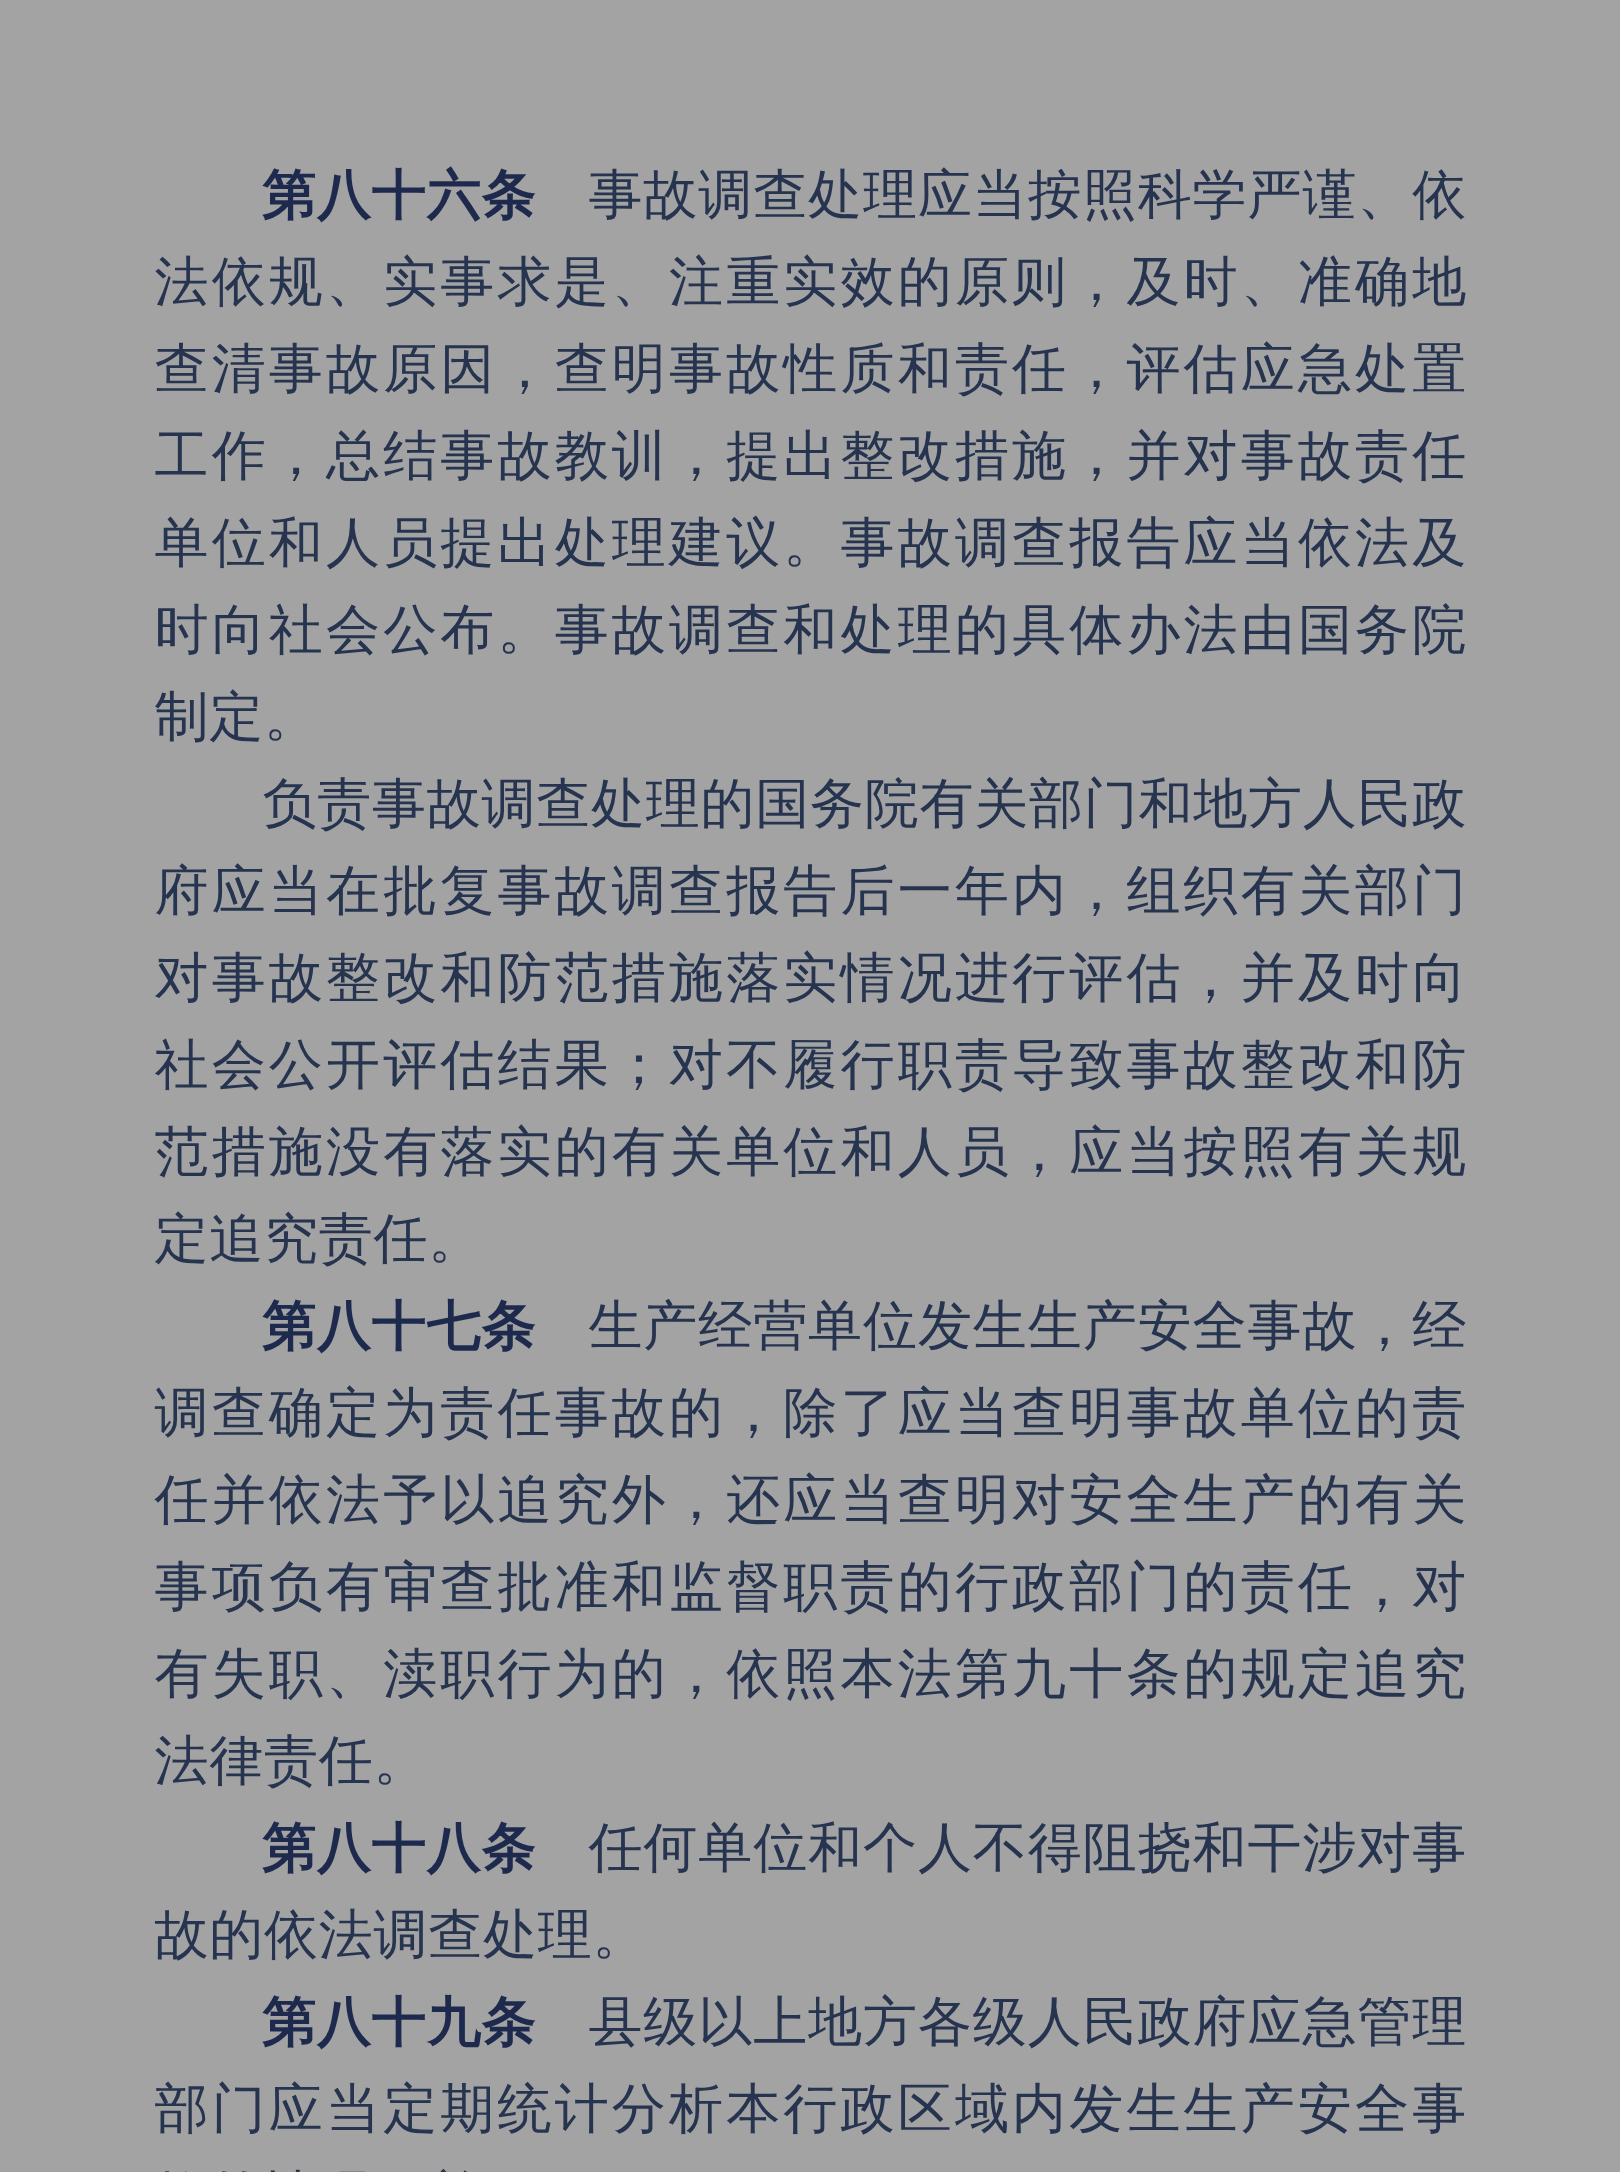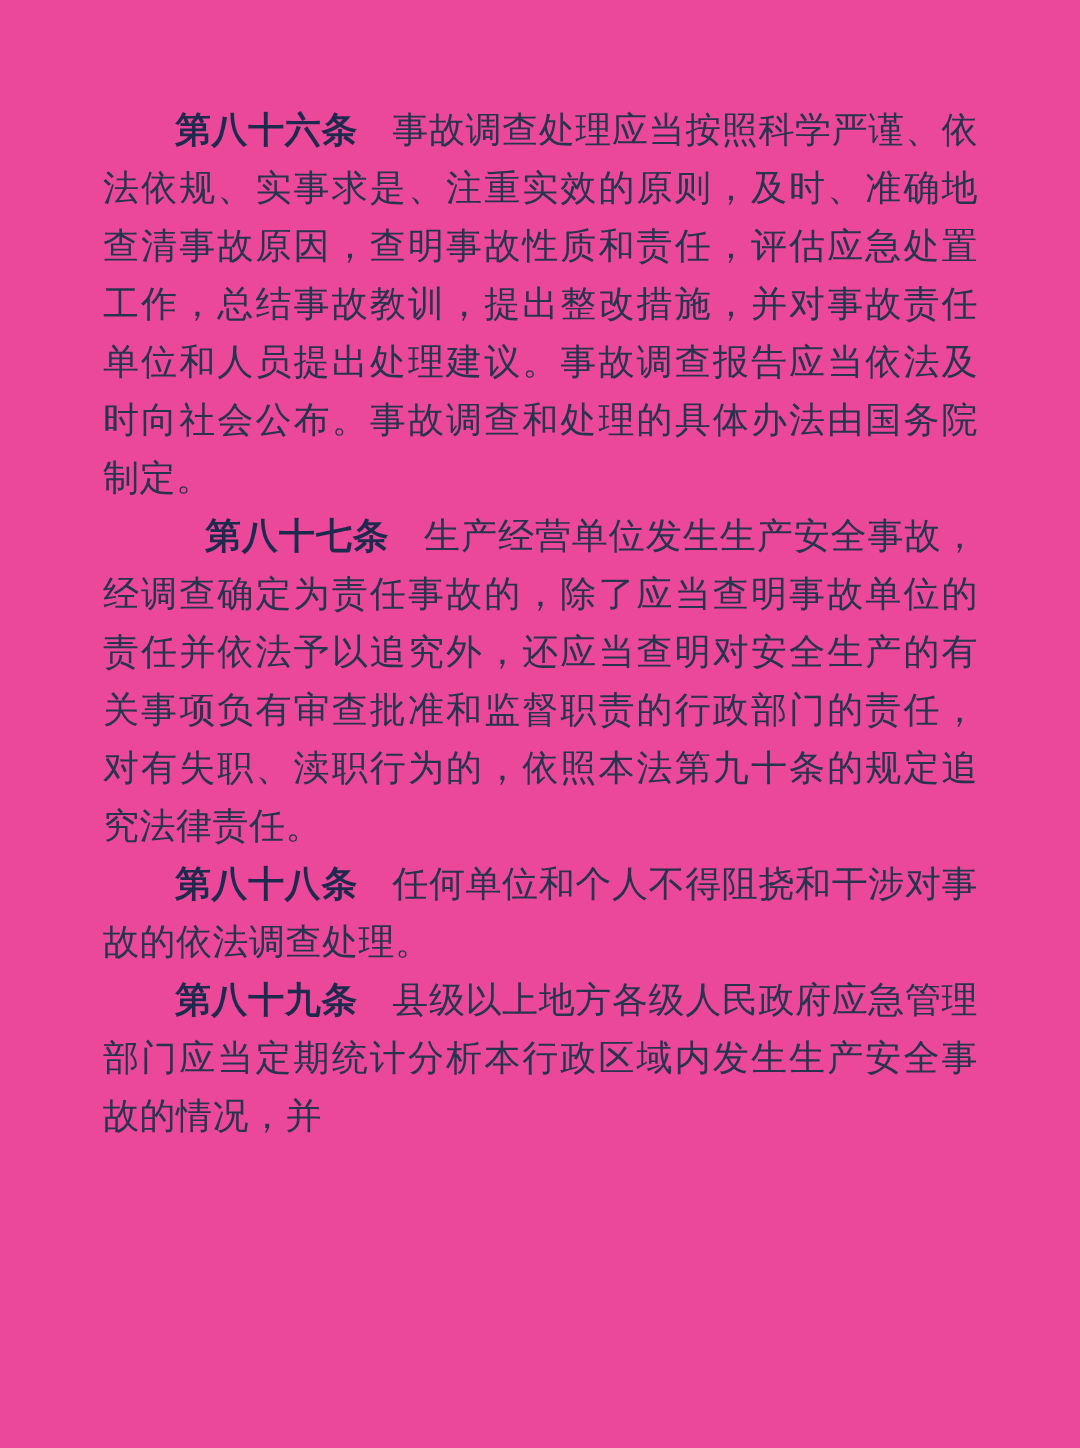--- a/index.html
+++ b/index.html
@@ -11,21 +11,21 @@
     width: 1080px;
     height: 1448px;
     overflow: hidden;
     font-family: "Liberation Serif", "DejaVu Serif", serif;
   }
   .page {
     box-sizing: border-box;
     width: 1080px;
     height: 1448px;
     padding: 101px 102px 40px 103px;
-    background: #ec4899;
+    background: #a3a3a3;
   }
   .text-block {
     width: 875px;
   }
   .para {
     margin: 0;
     padding: 0;
     font-size: 36px;
     line-height: 58px;
     text-align: justify;
@@ -41,17 +41,18 @@
   .article-no:empty {
     display: none;
   }
 </style>
 </head>
 <body>
 
 <div class="page">
   <div class="text-block" id="paragraphs" style="color: rgb(38, 52, 80);">
       <p class="para"><span class="article-no" style="color: rgb(29, 42, 77);">第八十六条</span><span class="article-text">事故调查处理应当按照科学严谨、依法依规、实事求是、注重实效的原则，及时、准确地查清事故原因，查明事故性质和责任，评估应急处置工作，总结事故教训，提出整改措施，并对事故责任单位和人员提出处理建议。事故调查报告应当依法及时向社会公布。事故调查和处理的具体办法由国务院制定。</span></p>
-      <p class="para"><span class="article-no" style="color: rgb(29, 42, 77); margin-left: 30px;">第八十七条</span><span class="article-text">生产经营单位发生生产安全事故，经调查确定为责任事故的，除了应当查明事故单位的责任并依法予以追究外，还应当查明对安全生产的有关事项负有审查批准和监督职责的行政部门的责任，对有失职、渎职行为的，依照本法第九十条的规定追究法律责任。</span></p>
+      <p class="para"><span class="article-text">负责事故调查处理的国务院有关部门和地方人民政府应当在批复事故调查报告后一年内，组织有关部门对事故整改和防范措施落实情况进行评估，并及时向社会公开评估结果；对不履行职责导致事故整改和防范措施没有落实的有关单位和人员，应当按照有关规定追究责任。</span></p>
+      <p class="para"><span class="article-no" style="color: rgb(29, 42, 77);">第八十七条</span><span class="article-text">生产经营单位发生生产安全事故，经调查确定为责任事故的，除了应当查明事故单位的责任并依法予以追究外，还应当查明对安全生产的有关事项负有审查批准和监督职责的行政部门的责任，对有失职、渎职行为的，依照本法第九十条的规定追究法律责任。</span></p>
       <p class="para"><span class="article-no" style="color: rgb(29, 42, 77);">第八十八条</span><span class="article-text">任何单位和个人不得阻挠和干涉对事故的依法调查处理。</span></p>
       <p class="para"><span class="article-no" style="color: rgb(29, 42, 77);">第八十九条</span><span class="article-text">县级以上地方各级人民政府应急管理部门应当定期统计分析本行政区域内发生生产安全事故的情况，并</span></p>
     </div>
 </div>
 
 </body></html>

